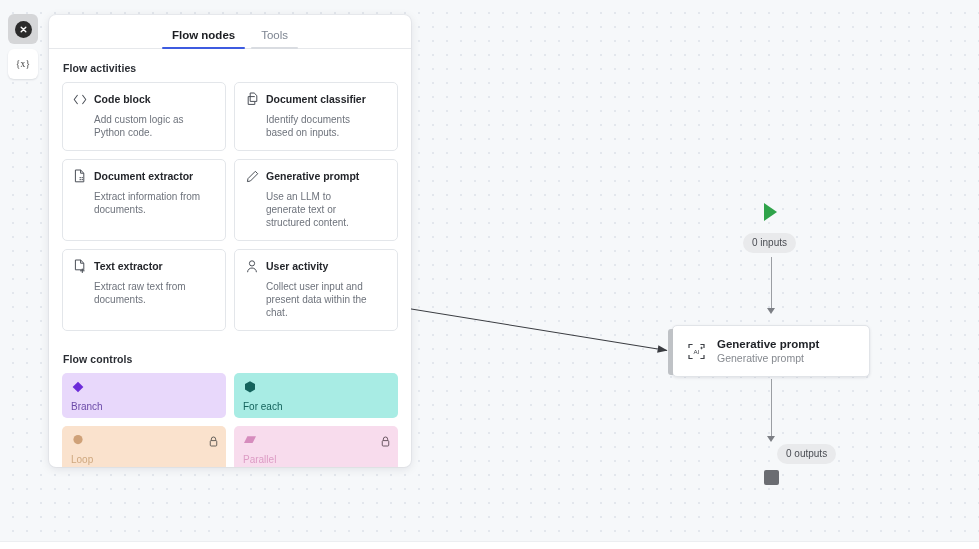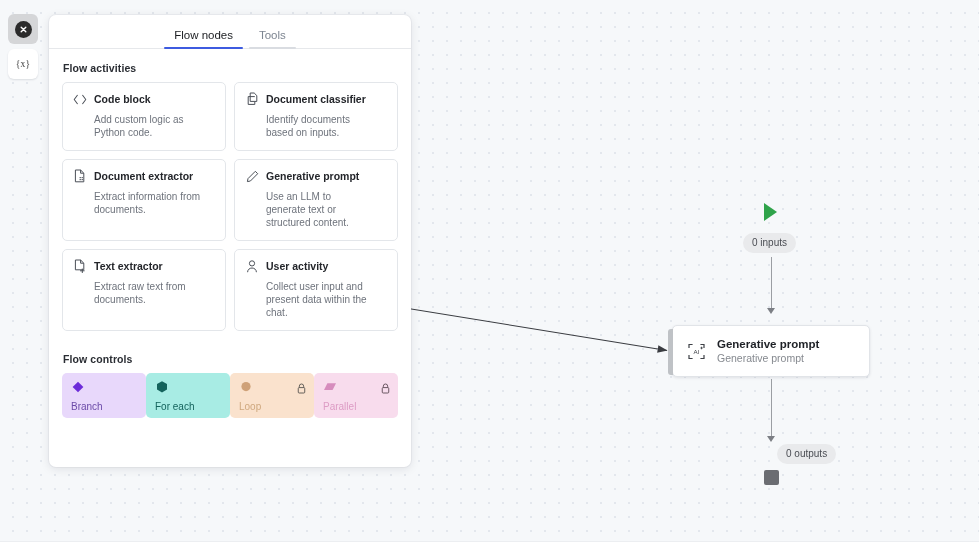--- a/index.html
+++ b/index.html
@@ -48,21 +48,21 @@
     overflow: hidden;
   }
   .tabs {
     height: 34px; display: flex; align-items: flex-end; justify-content: center;
     gap: 22px; border-bottom: 1px solid #e6e8eb; position: relative;
   }
   .tab {
     font-size: 11.5px; padding: 0 2px 7px 2px; cursor: pointer;
     color: #7d8591; position: relative;
   }
-  .tab.active { color: #1b1d21; font-weight: normal; }
+  .tab.active { color: #1b1d21; font-weight: bold; }
   .tab.active::after {
     content: ""; position: absolute; left: -8px; right: -8px; bottom: -1px;
     height: 2.5px; background: #3d5be0; border-radius: 2px;
   }
   .tab.idle::after {
     content: ""; position: absolute; left: -8px; right: -8px; bottom: -1px;
     height: 2.5px; background: #d9dce1; border-radius: 2px;
   }
 
   .panel-body { padding: 11px 13px 0 13px; }
@@ -83,21 +83,21 @@
   .acard-icon { width: 14px; height: 14px; flex: 0 0 14px; display:flex; align-items:center; justify-content:center; color:#4a4f57; }
   .acard.disabled .acard-icon { color: #c6cad0; }
   .acard-title { font-size: 10.5px; font-weight: bold; color: #24262b; }
   .acard.disabled .acard-title { color: #b9bdc4; font-weight: bold; }
   .acard-desc { font-size: 10px; line-height: 13px; color: #6e737c; margin-top: 7px; padding-left: 21px; }
   .acard.disabled .acard-desc { color: #c4c8ce; }
   .lock { position: absolute; right: 9px; top: 9px; color: #c0c4cb; }
   .acard.tall .acard-desc { }
 
   .controls-title { margin-top: 14px; }
-  .cgrid { display: grid; grid-template-columns: repeat(4, 1fr); }
+  .cgrid { display: grid; grid-template-columns: repeat(2, 1fr); gap: 8px; }
   .cchip {
     border-radius: 5px; height: 45px; padding: 7px 8px 6px 9px;
     position: relative; cursor: grab;
   }
   .cchip.disabled { cursor: default; }
   .cchip-label { font-size: 10px; position: absolute; left: 9px; bottom: 6px; }
   .cchip .lock { right: 8px; top: 7px; color: #6d6a6a; }
 
   
   .play-tri {

